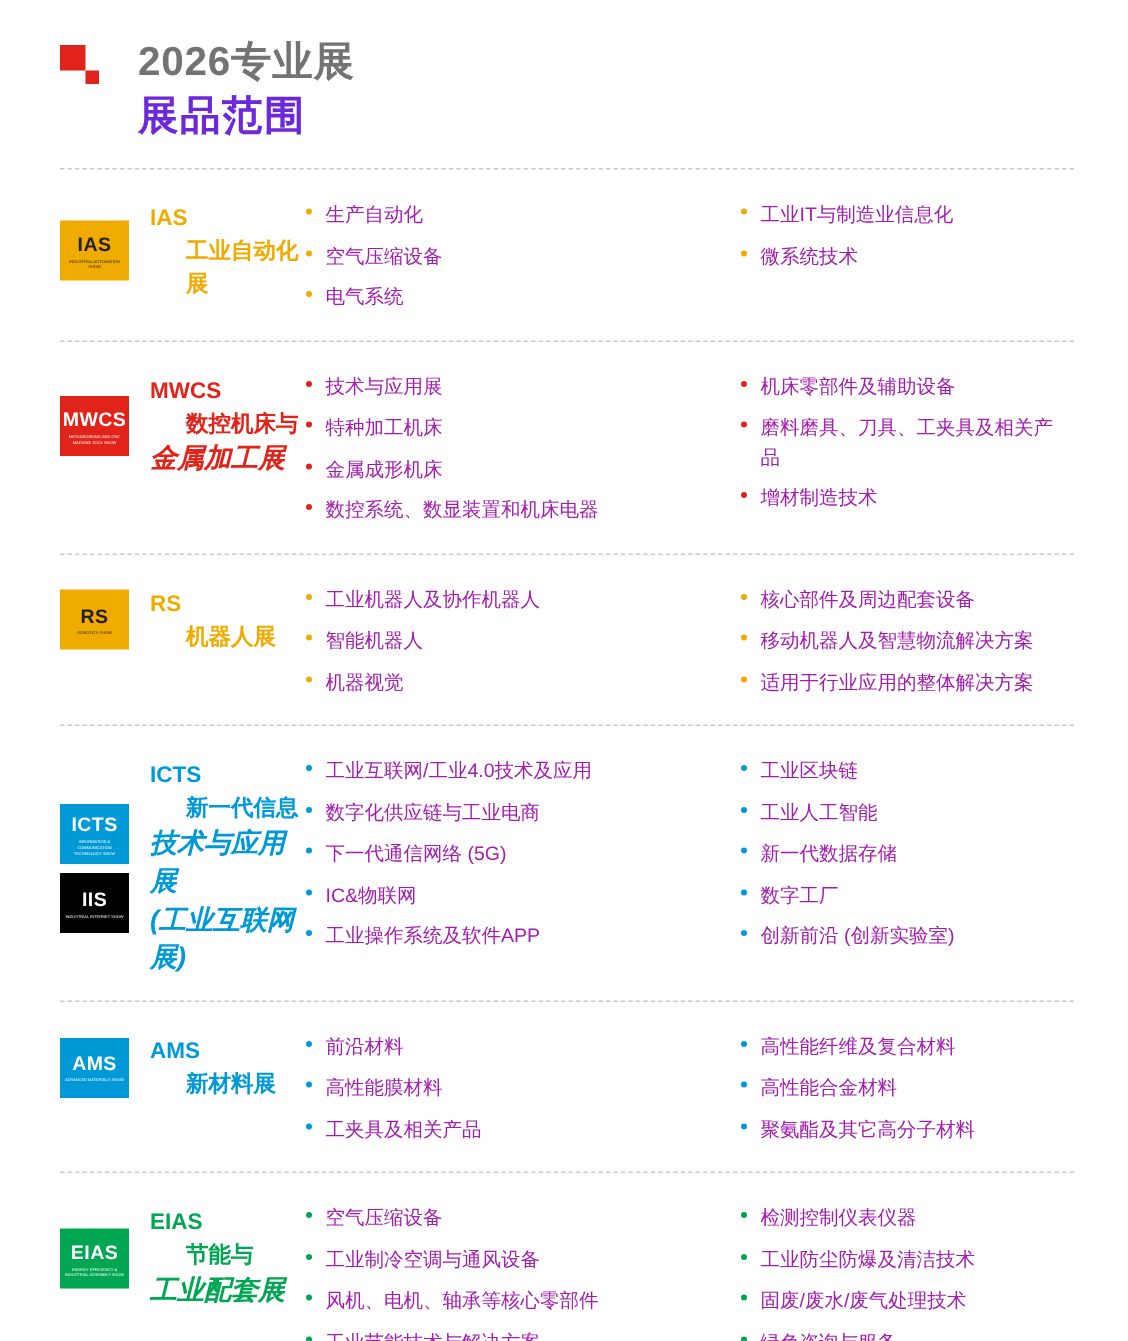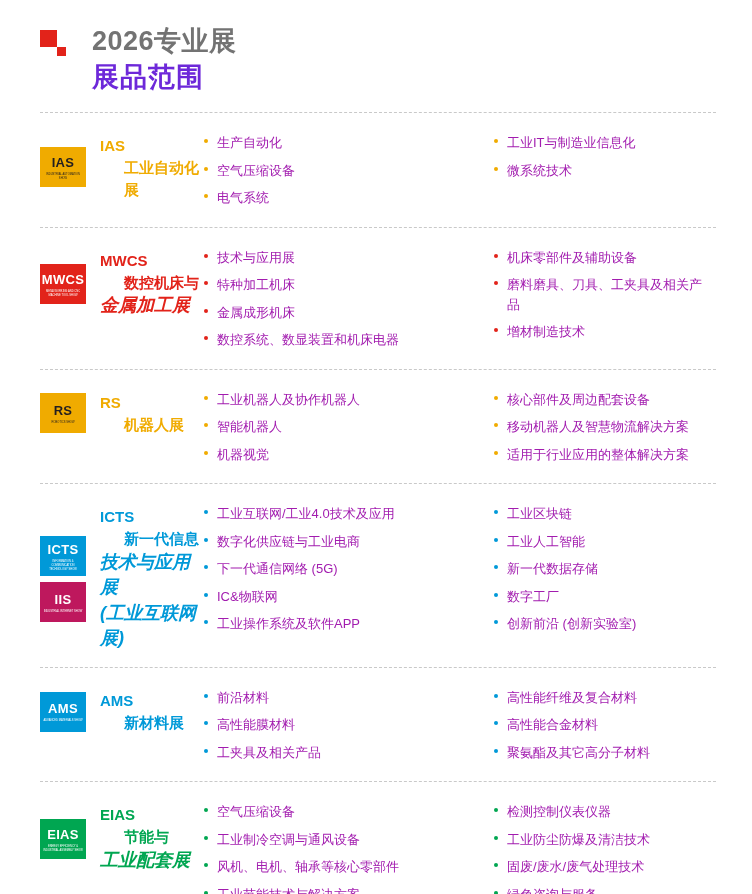--- a/index.html
+++ b/index.html
@@ -154,21 +154,21 @@
     width: 4px;
     height: 4px;
     border-radius: 50%;
     background: currentColor;
   }
 
   .bg-ias  { background: #f0ab00; }
   .bg-mwcs { background: #e2231a; }
   .bg-rs   { background: #f0ab00; }
   .bg-icts { background: #0099d8; }
-  .bg-iis  { background: #be185d; }
+  .bg-iis  { background: #000000; }
   .bg-ams  { background: #0099d8; }
   .bg-eias { background: #00a651; }
 
   .bullet-ias::before  { background: #f0ab00; }
   .bullet-mwcs::before { background: #e2231a; }
   .bullet-rs::before   { background: #f0ab00; }
   .bullet-icts::before { background: #0099d8; }
   .bullet-ams::before  { background: #0099d8; }
   .bullet-eias::before { background: #00a651; }
 

